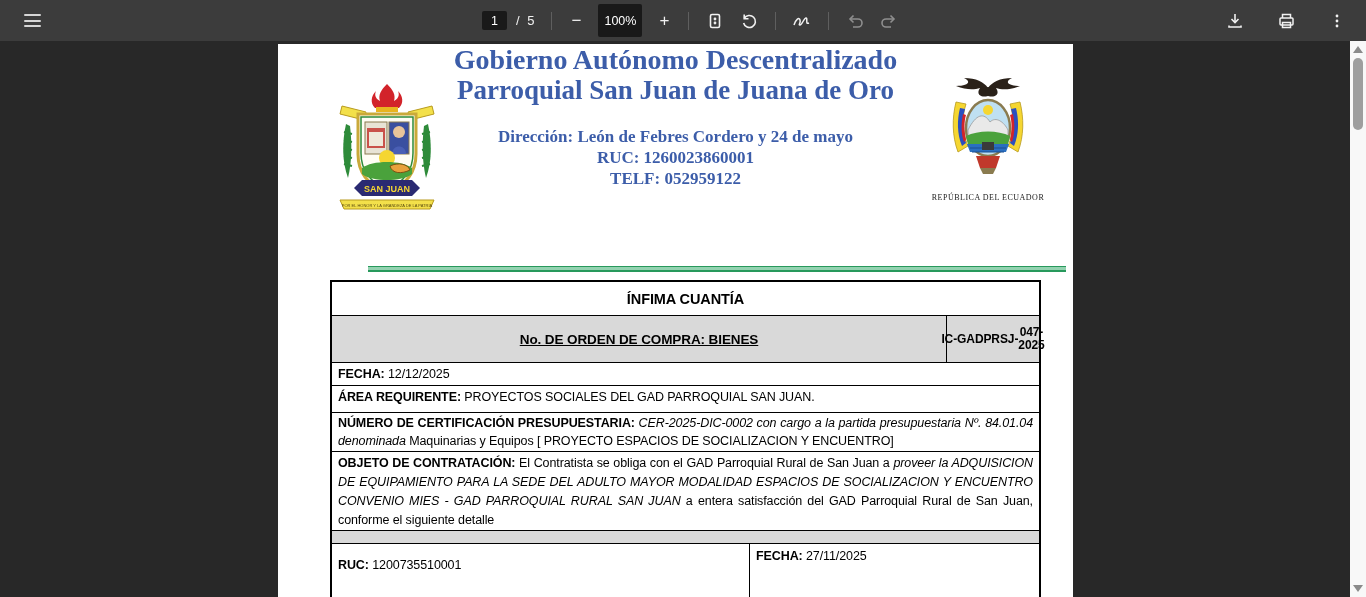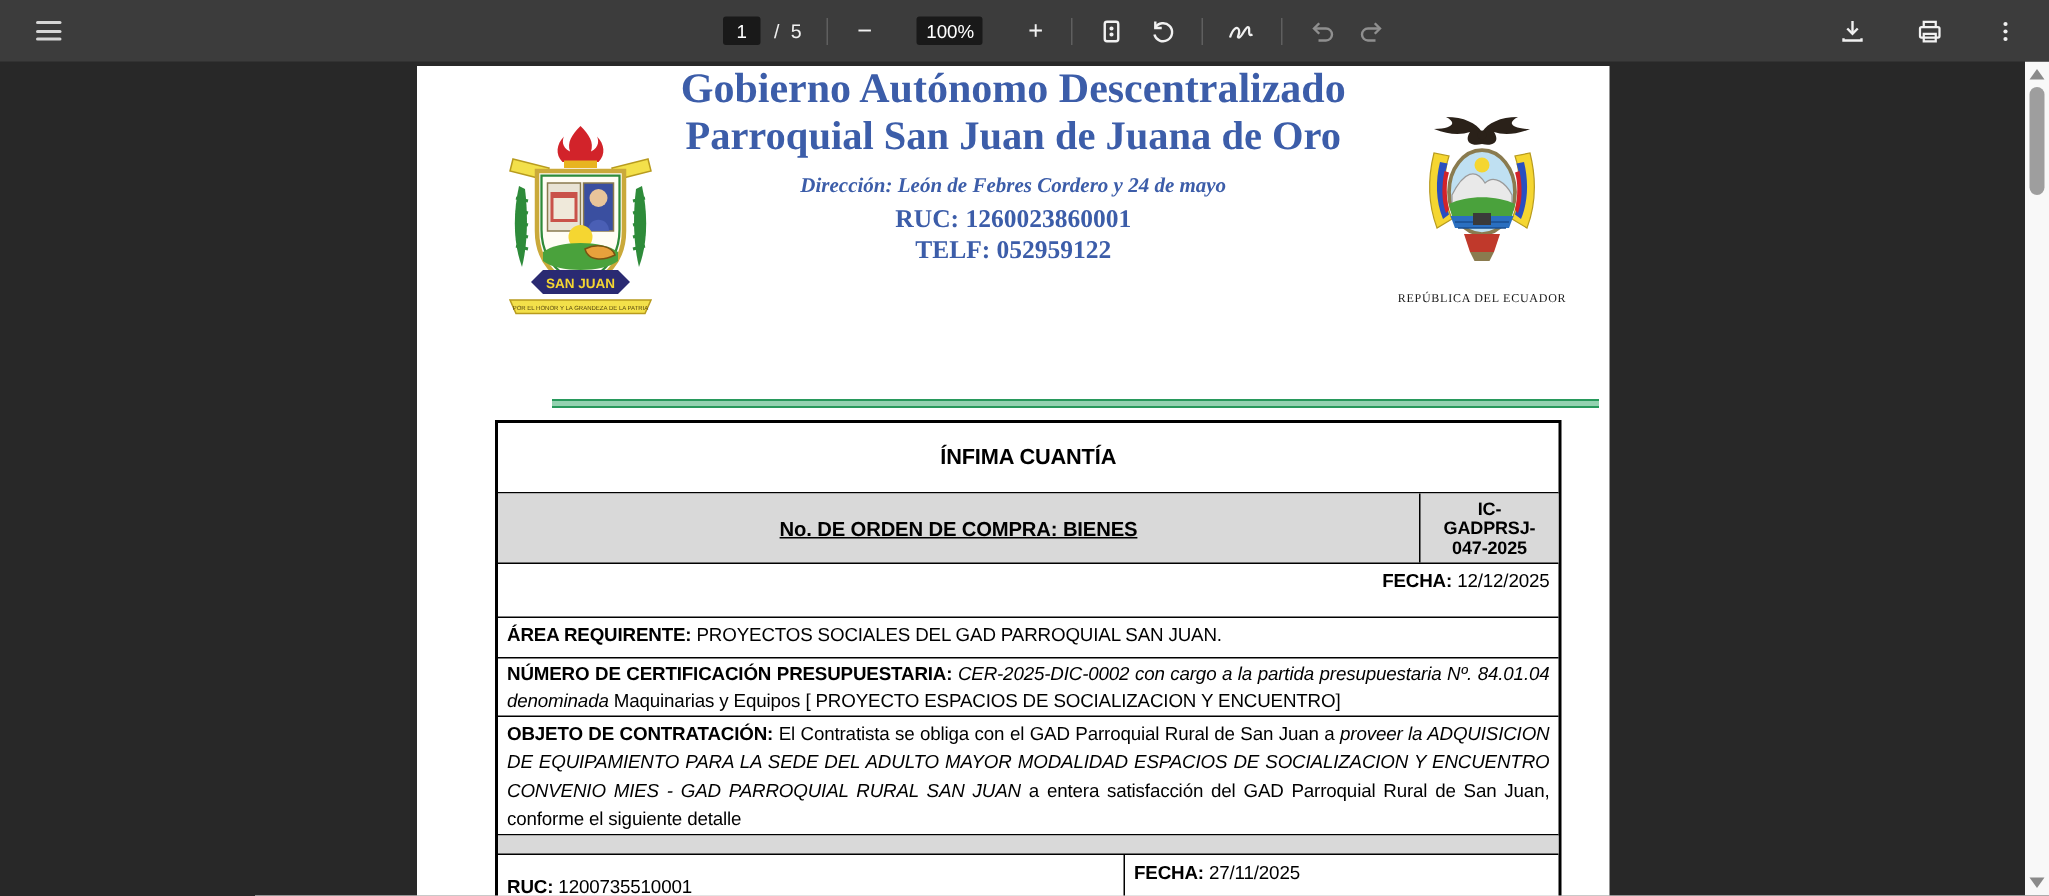--- a/index.html
+++ b/index.html
@@ -12,22 +12,22 @@
   .tb-left { padding-left:24px; display:flex; align-items:center; }
   .hamburger { width:17px; height:13px; display:flex; flex-direction:column; justify-content:space-between; cursor:pointer; }
   .hamburger span { display:block; height:2px; background:#d6d6d6; border-radius:1px; }
   .tb-center { position:absolute; left:482px; top:0; height:41px; display:flex; align-items:center; }
   .page-input { width:25px; height:19px; background:#191919; border:none; color:#fff; text-align:center;
                 font-size:12.5px; font-family:"Liberation Sans", sans-serif; border-radius:2px; }
   .page-total { font-size:13px; color:#f1f1f1; margin-left:9px; letter-spacing:2px; }
   .tb-sep { width:1px; height:18px; background:#5f5f5f; margin:0 15px; }
   .tb-btn { background:none; border:none; color:#f1f1f1; cursor:pointer; display:flex; align-items:center; justify-content:center; padding:0; }
   .minus-btn,.plus-btn { font-size:17px; width:18px; height:20px; font-family:"Liberation Sans", sans-serif; }
-  .zoom-box { width:44px; height:19px; background:#191919; color:#fff; font-size:12.5px; display:flex;
-              align-items:center; justify-content:center; border-radius:2px; margin:0 26px; }
+  .zoom-box { width:44px; height:33px; background:#191919; color:#fff; font-size:12.5px; display:flex;
+              align-items:center; justify-content:center; border-radius:2px; margin:0 13px; }
   .icon-btn { width:22px; height:22px; }
   .icon-btn + .icon-btn { margin-left:12px; }
   .icon-btn svg { display:block; }
   .dimmed svg * { stroke:#8f8f8f !important; }
   .tb-right { margin-left:auto; display:flex; align-items:center; gap:17px; padding-right:18px; }
 
   
   .scrollbar { position:absolute; top:41px; right:0; width:16px; height:556px; background:#f8f8f8; z-index:9; }
   .sb-up { position:absolute; top:5px; left:3px; width:0; height:0;
            border-left:5px solid transparent; border-right:5px solid transparent; border-bottom:7px solid #8a8a8a; cursor:pointer; }
@@ -37,38 +37,38 @@
 
   
   .page { position:absolute; left:278px; top:44px; width:795px; height:560px; background:#fff; color:#000; }
   .doc-header { position:relative; height:212px; }
   .crest-left { position:absolute; left:54px; top:38px; width:110px; height:130px; }
   .crest-right { position:absolute; left:652px; top:30px; width:116px; text-align:center; }
   .crest-caption { font-family:"Liberation Serif", serif; font-size:8px; letter-spacing:0.5px; margin-top:3px; color:#1a1a1a; white-space:nowrap; }
   .header-text { text-align:center; color:#3c5da9; }
   .title-1 { font-family:"Liberation Serif", serif; font-weight:bold; font-size:28px; line-height:31px; }
   .title-2 { font-family:"Liberation Serif", serif; font-weight:bold; font-size:27px; line-height:31px; }
-  .hdr-addr { font-family:"Liberation Serif", serif; font-weight:bold; font-size:14px; line-height:21px; margin-top:8px;font-style:italic; }
+  .hdr-addr { font-family:"Liberation Serif", serif; font-weight:bold; font-size:17px; line-height:21px; margin-top:20px; }
   .hdr-ruc, .hdr-telf { font-family:"Liberation Serif", serif; font-weight:bold; font-size:17px; line-height:21px; }
   .hdr-admin { font-family:"Liberation Serif", serif; font-size:17px; line-height:22px; }
   .green-rule { margin:10px 0 0 90px; width:698px; height:6px;
                 background:linear-gradient(to bottom, #28995c 0 25%, #93d2b0 25% 75%, #28995c 75% 100%); }
 
   
   .doc-table { position:absolute; left:52px; top:236px; width:711px; border:2px solid #000; background:#fff;
                font-size:12.5px; letter-spacing:-0.1px; }
   .t-row { border-bottom:1.5px solid #000; }
   .t-row:last-child { border-bottom:none; }
-  .row-title { height:47px; display:flex; align-items:center; justify-content:center; font-weight:bold; font-size:14.5px; }
+  .row-title { height:34px; display:flex; align-items:center; justify-content:center; font-weight:bold; font-size:14.5px; }
   .row-order { height:47px; display:flex; background:#d9d9d9; }
   .order-main { flex:1; display:flex; align-items:center; justify-content:center; font-weight:bold; font-size:13.5px;text-decoration:underline; }
-  .order-code { width:93px; border-left:1.5px solid #000; display:flex; flex-direction:column; align-items:center;
+  .order-code { width:93px; border-left:1.5px solid #000; display:flex; flex-direction:row; align-items:center;
                 justify-content:center; font-weight:bold; font-size:12px; line-height:13px; text-align:center; }
   .cell { padding:2px 6px; line-height:19px; }
-  .row-fecha { height:36px;text-align:right; }
+  .row-fecha { height:23px; }
   .row-area { height:27px; }
   .row-cert { height:39px; line-height:18px; text-align:justify; text-align-last:left; padding:1px 6px; }
   .row-objeto { height:79px; line-height:19px; text-align:justify; text-align-last:left; padding:2px 6px; }
   .row-bar { height:13px; background:#d9d9d9; }
   .row-bottom { display:flex; height:56px; }
   .bottom-left { width:418px; border-right:1.5px solid #000; padding:12px 6px 0 6px; line-height:19px; }
   .bottom-right { flex:1; padding:3px 6px 0 6px; line-height:18px; }
   b { font-weight:bold; }
   i { font-style:italic; }
 </style>

